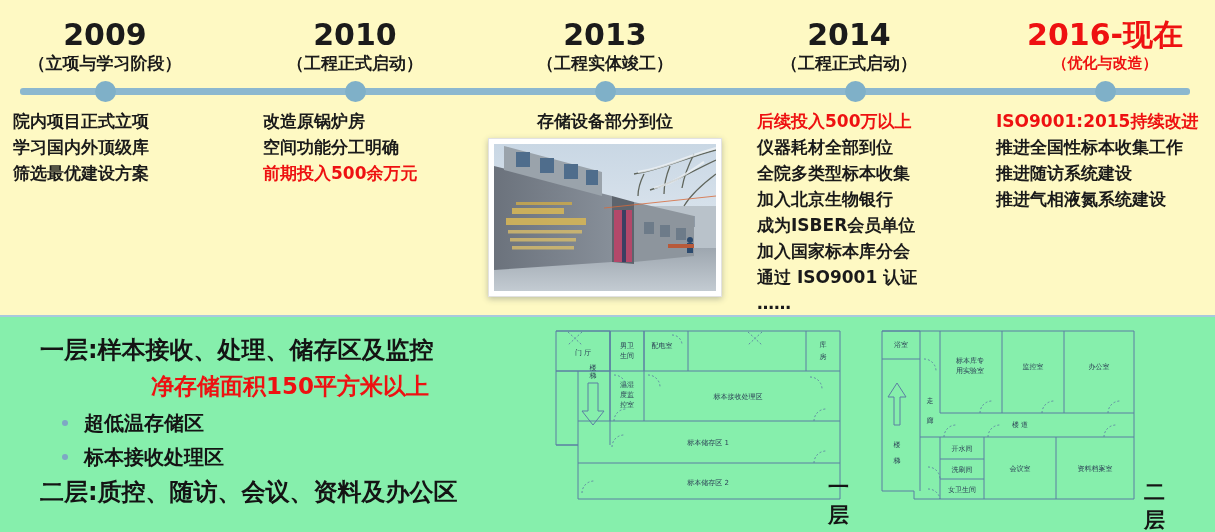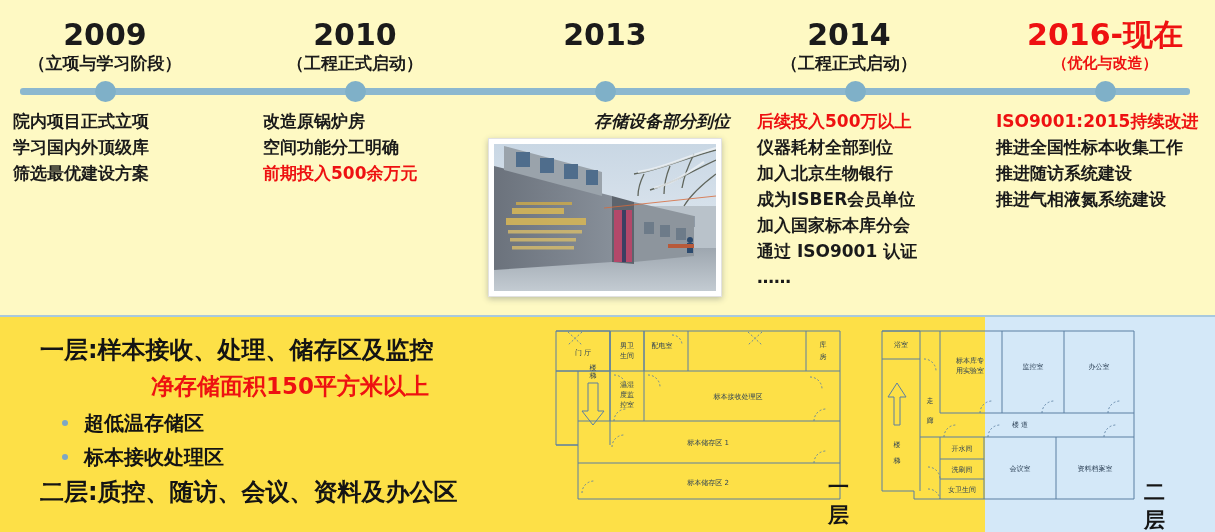--- a/index.html
+++ b/index.html
@@ -23,33 +23,33 @@
     font-size:30px;font-weight:700;color:#1b1b1b;letter-spacing:0px;line-height:34px;}
   .tl-year.red{color:#ee1111;}
   .tl-sub{position:absolute;top:52px;left:0;width:250px;text-align:center;
     font-size:17px;font-weight:600;color:#1b1b1b;line-height:22px;}
   .tl-sub.red{color:#ee1111;font-size:15px;}
 
   .tl-body{position:absolute;top:108px;left:0;width:250px;}
   .tl-line{font-size:17px;font-weight:600;color:#1a1a1a;line-height:26px;white-space:nowrap;}
   .tl-line.red{color:#ee1111;}
   .tl-body.left-pad{padding-left:33px;}
-  .tl-body.center{text-align:right;font-style:italic;}
+  .tl-body.center{text-align:center;}
 
   
   .photo-frame{position:absolute;left:488px;top:138px;width:234px;height:159px;
     background:#ffffff;border:1px solid #e2e2e2;
     box-shadow:0 2px 6px rgba(40,60,80,.30);padding:5px;box-sizing:border-box;}
   .photo-inner{position:relative;width:100%;height:100%;overflow:hidden;background:#8a96a4;}
 
   
   .divider{position:absolute;left:0;top:315px;width:1215px;height:2px;background:#a8c9de;}
 
   
-  .bottom-section{position:absolute;left:0;top:317px;width:985px;height:215px;background:#fde047;}
+  .bottom-section{position:absolute;left:0;top:317px;width:1215px;height:215px;background:#86efac;}
 
   .bt-text{position:absolute;left:40px;top:15px;width:500px;}
   .bt-h{font-size:24px;font-weight:700;color:#141414;line-height:36px;white-space:nowrap;}
   .bt-h.red{color:#ee1111;font-size:23px;text-align:center;}
   .bt-bullets{margin:2px 0 0 0;padding:0;list-style:none;}
   .bt-bullets li{position:relative;font-size:20px;font-weight:700;color:#141414;
     line-height:34px;padding-left:44px;white-space:nowrap;}
   .bt-bullets li::before{content:"";position:absolute;left:22px;top:14px;
     width:6px;height:6px;border-radius:50%;background:#7ea7c4;}
 
@@ -89,20 +89,21 @@
       <div class="tl-sub">（工程正式启动）</div>
       <div class="tl-body left-pad">
         <div class="tl-line">改造原锅炉房</div>
         <div class="tl-line">空间功能分工明确</div>
         <div class="tl-line red">前期投入500余万元</div>
       </div>
     </div>
 
     <div class="tl-col" style="left:480px">
       <div class="tl-year">2013</div>
+      <div class="tl-sub">（工程实体竣工）</div>
       <div class="tl-body center">
         <div class="tl-line">存储设备部分到位</div>
       </div>
     </div>
 
     <div class="photo-frame">
       <div class="photo-inner">
         <svg width="222" height="147" viewBox="0 0 222 147">
           <defs>
             <linearGradient id="sky" x1="0" y1="0" x2="0" y2="1">
@@ -172,20 +173,21 @@
         </svg>
       </div>
     </div>
 
     <div class="tl-col" style="left:724px">
       <div class="tl-year">2014</div>
       <div class="tl-sub">（工程正式启动）</div>
       <div class="tl-body left-pad">
         <div class="tl-line red">后续投入500万以上</div>
         <div class="tl-line">仪器耗材全部到位</div>
+        <div class="tl-line">全院多类型标本收集</div>
         <div class="tl-line">加入北京生物银行</div>
         <div class="tl-line">成为ISBER会员单位</div>
         <div class="tl-line">加入国家标本库分会</div>
         <div class="tl-line">通过 ISO9001 认证</div>
         <div class="tl-line">……</div>
       </div>
     </div>
 
     <div class="tl-col" style="left:980px">
       <div class="tl-year red">2016-现在</div>

